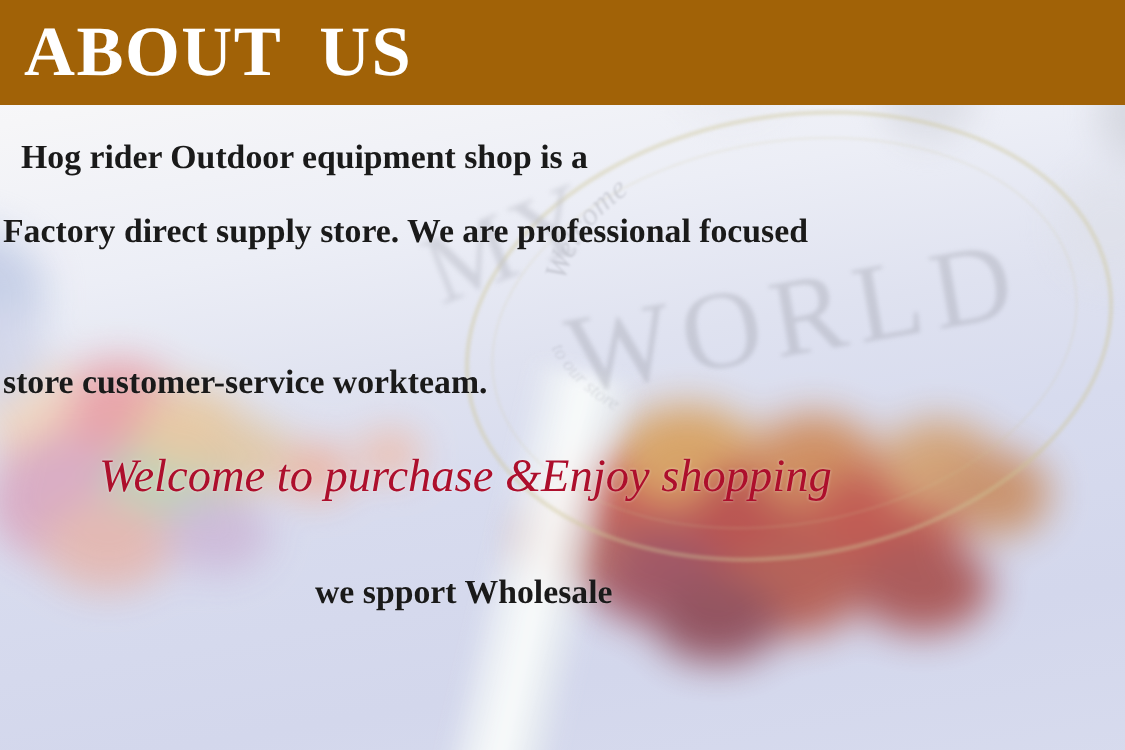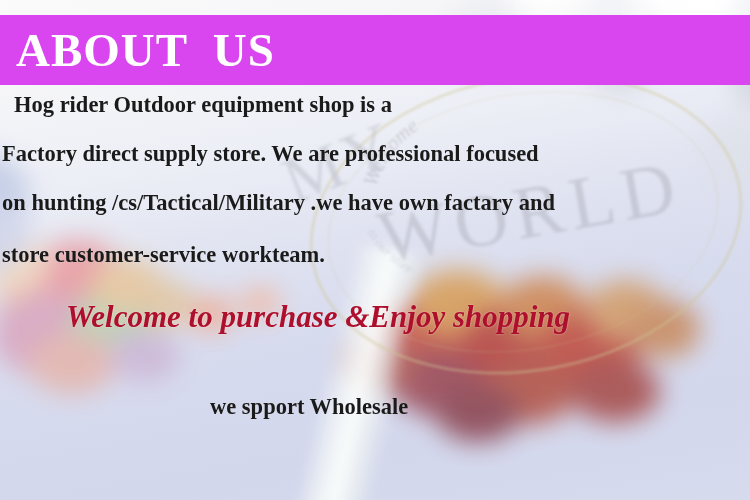--- a/index.html
+++ b/index.html
@@ -142,24 +142,24 @@
     height: 150px;
     filter: blur(0.8px);
   }
   .wm-arc text { fill: rgba(150,152,162,0.65); font-size: 21px; font-family: "Liberation Serif", serif; font-style: italic; }
   .wm-arc-b text { fill: rgba(150,152,162,0.5); font-size: 13px; font-family: "Liberation Serif", serif; font-style: italic; }
 
   
   .header-bar {
     position: absolute;
     left: 0;
-    top: 15px;
+    top: 0;
     width: 750px;
     height: 70px;
-    background: #d946ef;
+    background: #a16207;
   }
   .header-title {
     position: absolute;
     left: 16px;
     top: 2px;
     font-size: 47px;
     font-weight: bold;
     color: #ffffff;
     letter-spacing: 1px;
     line-height: 66px;
@@ -184,26 +184,26 @@
     text-shadow: 0 0 1px rgba(255,255,255,0.35);
   }
   .line.l1 { left: 14px;  top: 22px;  }
   .line.l2 { left: 2px;   top: 71px;  }
   .line.l3 { left: 2px;   top: 120px; }
   .line.l4 { left: 2px;   top: 172px; }
   .line.red {
     left: 66px;
     top: 229px;
     color: #ad0f2c;
-    font-weight: bold;
+    font-weight: normal;
     font-style: italic;
     font-size: 31px;
     text-shadow: 0 0 2px rgba(255,255,255,0.5);
   }
-  .line.l6 { left: 210px; top: 312px; margin-top: 12px; }
+  .line.l6 { left: 210px; top: 312px; }
   .line.l7 { left: 2px;   top: 362px; font-size: 22px; }
 </style>
 </head>
 <body>
 
 <div id="banner">
 
   <div class="bg-layer">
     <div class="bg-base"></div>
     <div class="bg-bokeh"></div>
@@ -262,19 +262,18 @@
     </svg>
   </div>
 
   <div class="header-bar">
     <div class="header-title">ABOUT  US</div>
   </div>
 
   <div class="copy">
     <div class="line l1">Hog rider Outdoor equipment shop is a</div>
     <div class="line l2">Factory direct supply store. We are professional focused</div>
-    <div class="line l3">on hunting /cs/Tactical/Military .we have own factary and</div>
     <div class="line l4">store customer-service workteam.</div>
     <div class="line red">Welcome to purchase &amp;Enjoy shopping</div>
     <div class="line l6">we spport Wholesale</div>
   </div>
 
 </div>
 
 </body></html>

